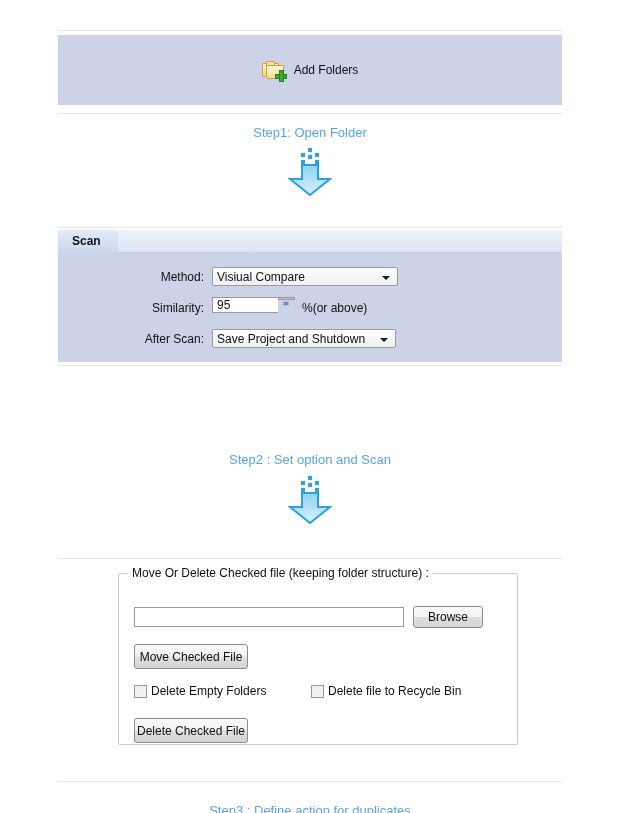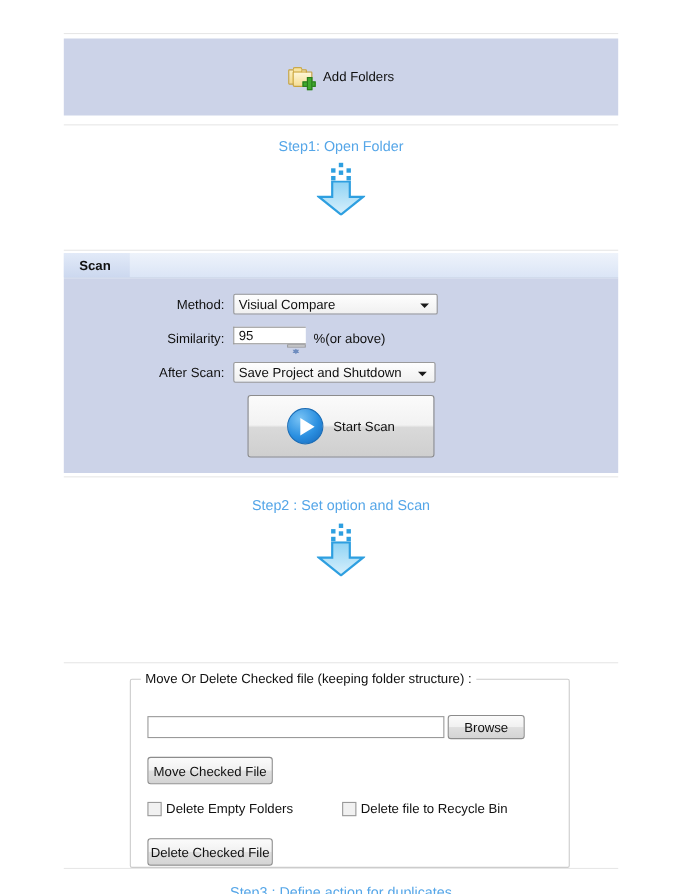--- a/index.html
+++ b/index.html
@@ -209,23 +209,22 @@
     border-left: 4px solid transparent;
     border-right: 4px solid transparent;
     border-top: 4px solid #1a1a1a;
   }
   #method-combo { width: 186px; }
   #afterscan-combo { width: 184px; }
 
   
   .spin-wrap {
     display: flex;
-    align-items: flex-end;
+    align-items: flex-start;
     height: 21px;
-    flex-direction: column;
   }
   .spin-input {
     width: 66px;
     background: #ffffff;
     border: 1px solid #9a9a9a;
     border-right: none;
     font-size: 12px;
     color: #101010;
     padding-left: 4px;
     display: flex;
@@ -306,23 +305,22 @@
     font-size: 12px;
     color: #101010;
   }
 
   
   #step3-panel {
     top: 558px;
     background: #ffffff;
     border-top: 1px solid #e7e7e7;
     border-bottom: 1px solid #e7e7e7;
-    height: 188px;
-    box-sizing: border-box;
-    margin-top: 44px;
+    height: 224px;
+    box-sizing: border-box;
   }
   .groupbox {
     position: absolute;
     left: 60px;
     top: 14px;
     width: 400px;
     height: 172px;
     border: 1px solid #cccccc;
     border-radius: 2px;
     box-sizing: border-box;
@@ -336,21 +334,21 @@
     font-size: 12px;
     color: #101010;
     white-space: nowrap;
   }
   .path-row {
     position: absolute;
     left: 15px;
     top: 32px;
     display: flex;
     align-items: center;
-    gap: 3px;
+    gap: 9px;
   }
   .text-input {
     width: 270px;
     height: 20px;
     background: #ffffff;
     border: 1px solid #9a9a9a;
     box-sizing: border-box;
     font-size: 12px;
     padding-left: 3px;
     color: #101010;
@@ -471,28 +469,20 @@
       </div>
 
       <div class="form-row" style="margin-bottom:0;">
         <div class="form-label">After Scan:</div>
         <div class="combo" id="afterscan-combo">
           <span>Save Project and Shutdown</span>
           <span class="arrow-dn"></span>
         </div>
       </div>
 
-      <div class="startscan-row">
-        <div class="startscan-btn">
-          <span class="play-icon">
-            <span class="tri"></span>
-          </span>
-          <span class="startscan-label">Start Scan</span>
-        </div>
-      </div>
 
     </div>
   </div>
 
   <div class="step-caption" style="top:452px;">Step2 : Set option and Scan</div>
 
   <div class="arrow-wrap" style="top:476px;">
     <div class="arrow">
       <span class="dots">
         <b style="left:9px;  top:0px;"></b>

